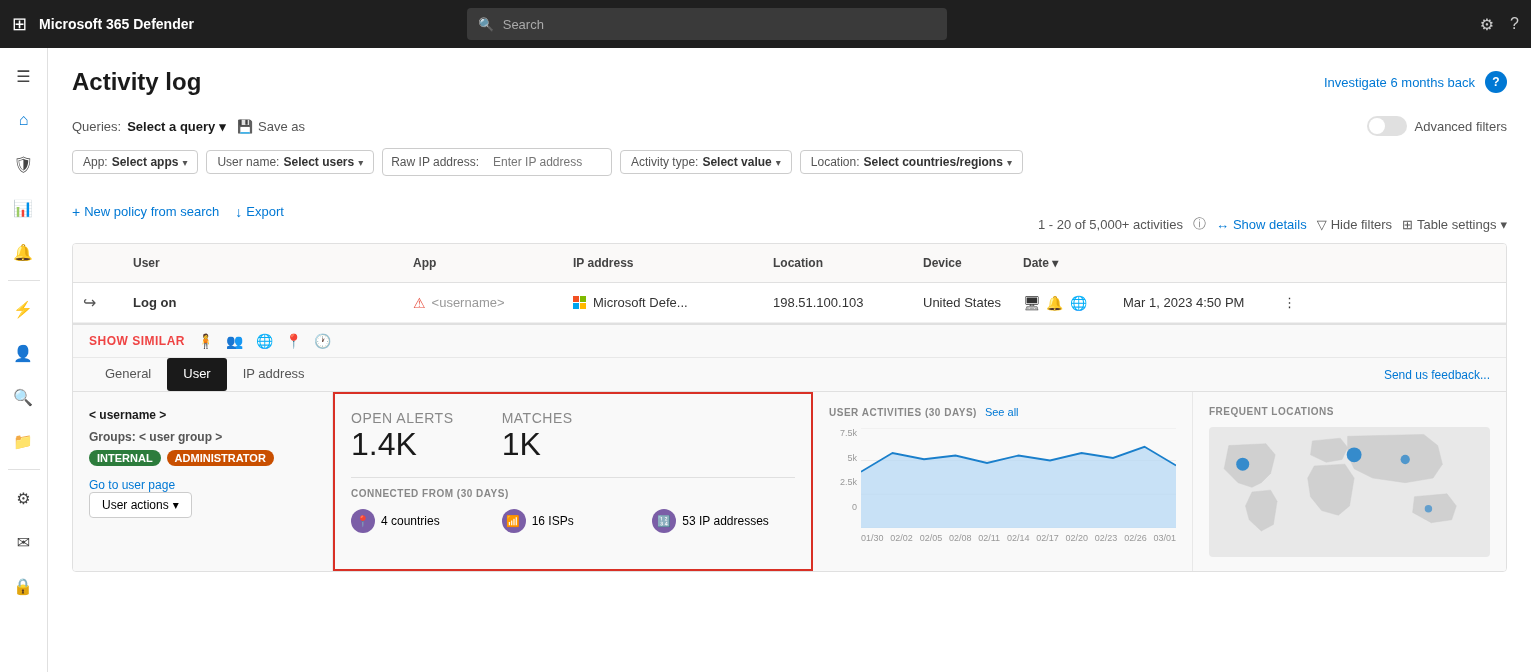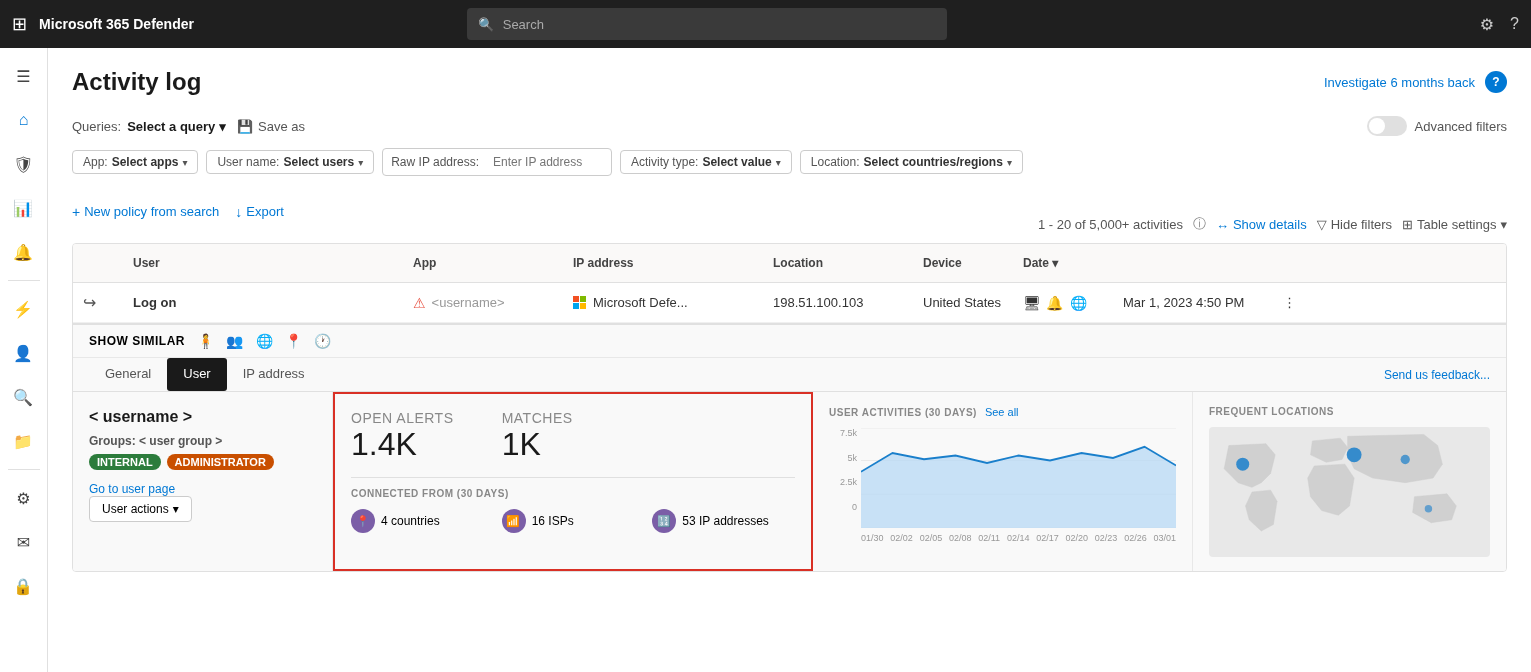--- a/index.html
+++ b/index.html
@@ -261,21 +261,21 @@
       border-top: 2px solid #e0e0e0;
     }
     .show-similar-bar {
       display: flex;
       align-items: center;
       gap: 12px;
       padding: 8px 16px;
       background: #f9f9f9;
       border-bottom: 1px solid #e8e8e8;
     }
-    .show-similar-label { font-size: 12px; color: #000000; font-weight: 600; letter-spacing: 0.5px; }
+    .show-similar-label { font-size: 12px; color: #ef4444; font-weight: 600; letter-spacing: 0.5px; }
     .sim-icon { color: #555; font-size: 14px; cursor: pointer; }
 
     
     .detail-tabs {
       display: flex;
       align-items: center;
       padding: 0 16px;
       border-bottom: 1px solid #e0e0e0;
       background: #f9f9f9;
       justify-content: space-between;
@@ -300,21 +300,21 @@
     
     .detail-content {
       display: grid;
       grid-template-columns: 260px 480px 380px 1fr;
       gap: 0;
     }
     .user-info-panel {
       padding: 16px;
       border-right: 1px solid #e8e8e8;
     }
-    .username-title { font-size: 16px; font-weight: 700; margin-bottom: 8px; color: #1a1a1a; }
+    .username-title { font-size: 12px; font-weight: 700; margin-bottom: 8px; color: #1a1a1a; }
     .user-groups { font-size: 12px; color: #555; margin-bottom: 6px; }
     .user-groups span { font-weight: 600; color: #555; }
     .badges { display: flex; gap: 6px; margin-bottom: 12px; }
     .badge {
       padding: 2px 8px;
       font-size: 11px;
       font-weight: 600;
       border-radius: 8px;
       color: #fff;
     }

